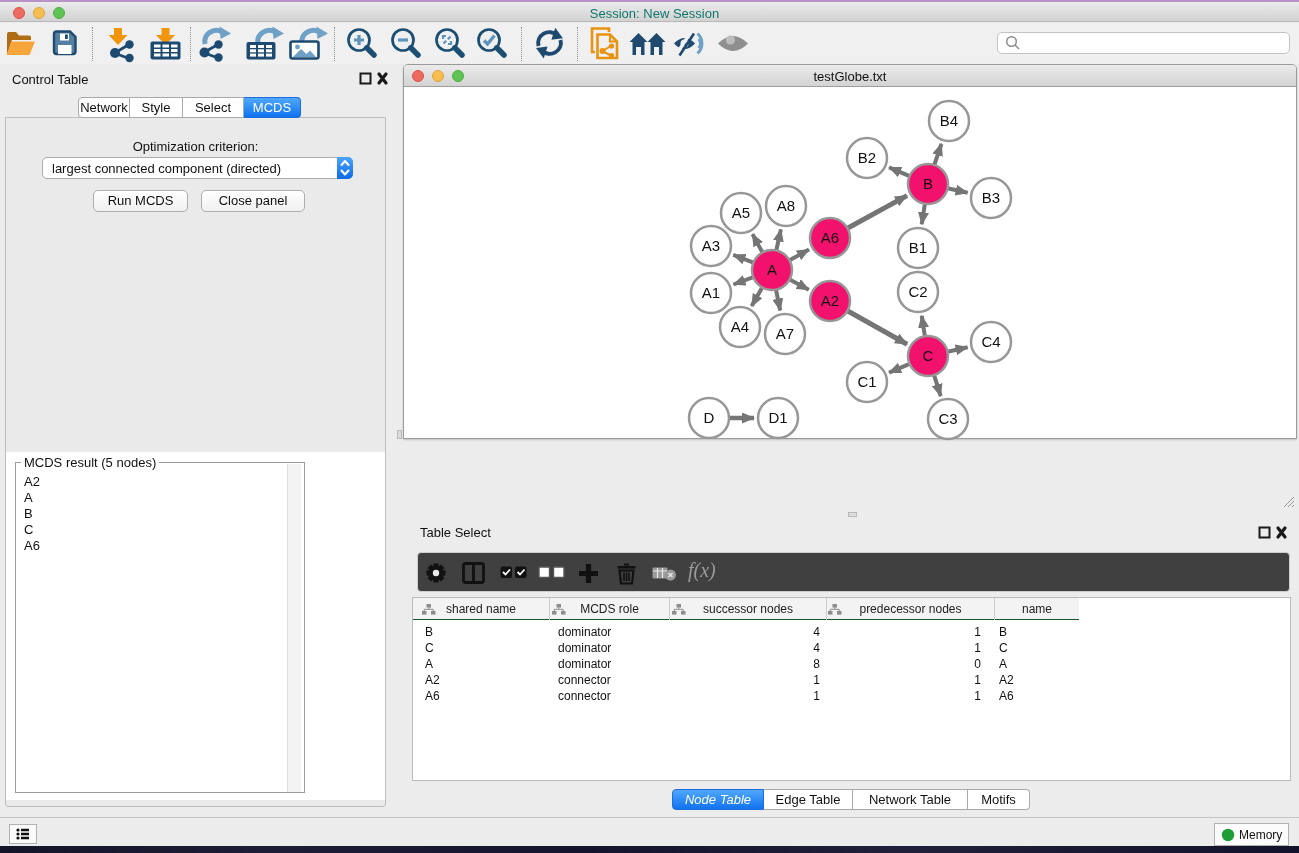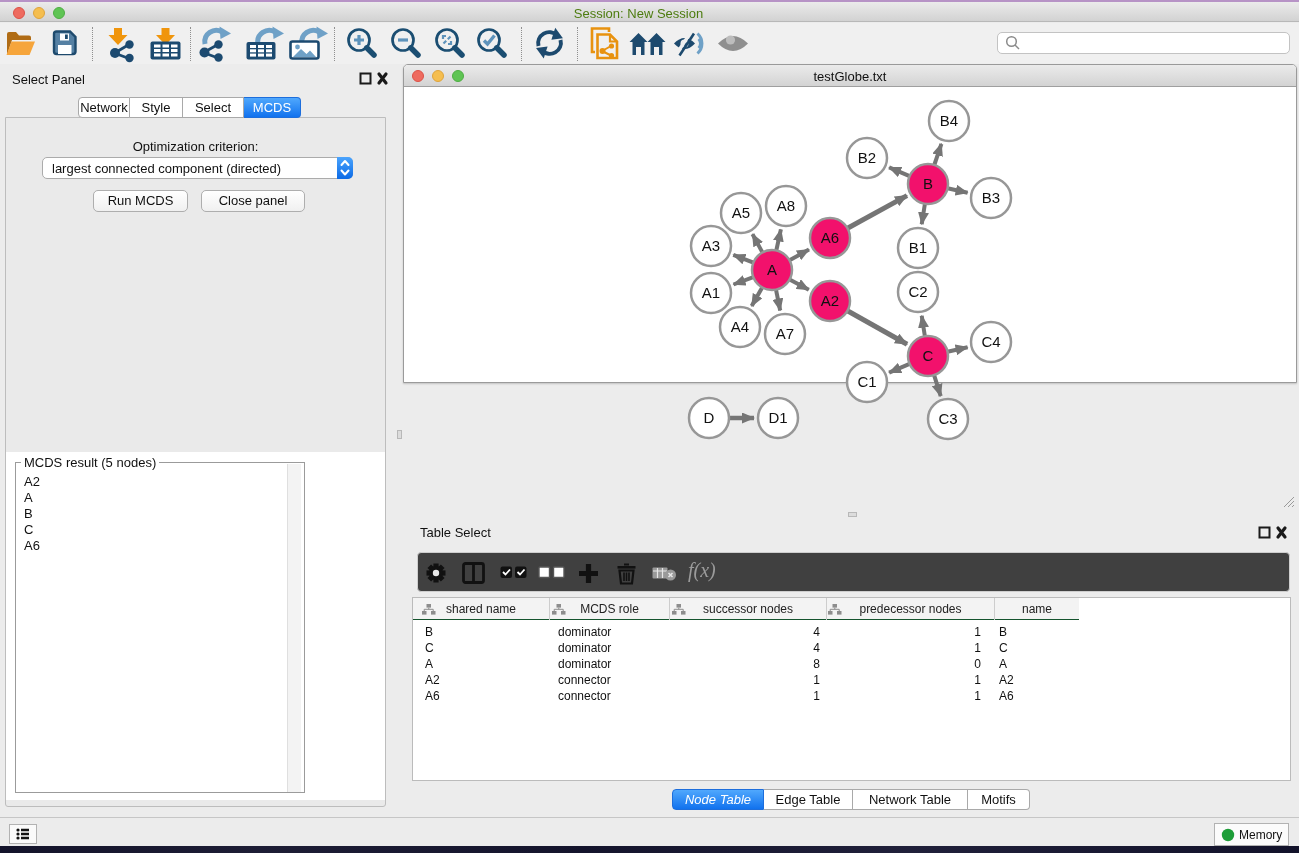--- a/index.html
+++ b/index.html
@@ -5,21 +5,21 @@
 * { margin:0; padding:0; box-sizing:border-box; }
 html,body { width:1299px; height:853px; overflow:hidden; }
 body { font-family:"Liberation Sans", sans-serif; background:#ececec; position:relative; }
 .abs { position:absolute; }
 
 #titlebar { left:0; top:0; width:1299px; height:22px;
   border-top:2px solid #b793c6;
   background:linear-gradient(#ebebeb,#d2d2d2);
   border-bottom:1px solid #b8b8b8; }
 #titlebar .light { position:absolute; top:5px; width:12px; height:12px; border-radius:50%; }
-#title-text { left:0; top:6px; width:1277px; text-align:center; font-size:13px; color:#4d7c0f; }
+#title-text { left:16px; top:6px; width:1277px; text-align:center; font-size:13px; color:#0f766e; }
 
 #toolbar { left:0; top:23px; width:1299px; height:41px; background:#f0f0f0; }
 .tsep { position:absolute; top:4px; height:34px; width:0; border-left:1px dotted #8f8f8f; }
 #searchbox { left:997px; top:9px; width:293px; height:22px; background:#fff;
   border:1px solid #c3c3c3; border-radius:5px; }
 
 #cpanel { left:0; top:64px; width:391px; height:753px; background:#ececec; }
 #cpanel-title { left:12px; top:8px; font-size:13px; color:#111; }
 #cpanel-body { left:5px; top:53px; width:381px; height:690px; border:1px solid #bdbdbd;
   border-radius:0 0 3px 3px; background:#eaeaea; }
@@ -38,21 +38,21 @@
 .btn { position:absolute; height:22px; background:linear-gradient(#ffffff,#f0f0f0);
   border:1px solid #aeaeae; border-radius:5px; font-size:13px; color:#111;
   text-align:center; line-height:20px; }
 #mcds-white { left:6px; top:388px; width:379px; height:348px; background:#fff; }
 #groupbox { left:9px; top:10px; width:290px; height:331px; border:1px solid #9b9b9b; }
 #groupbox-title { left:5px; top:-8px; background:#fff; padding:0 3px; font-size:13px; color:#111; }
 #mcds-list { left:1px; top:2px; font-size:13px; color:#111; line-height:16px; }
 #mcds-scroll { right:3px; top:1px; width:14px; height:328px; background:#f3f3f3;
   border-left:1px solid #dfdfdf; }
 
-#netwin { left:403px; top:64px; width:894px; height:319px; background:#fff;
+#netwin { left:403px; top:64px; width:894px; height:375px; background:#fff;
   border:1px solid #9a9a9a; border-radius:5px 5px 0 0;
   box-shadow:0 1px 2px rgba(0,0,0,0.18); }
 #nettitle { left:0; top:0; width:892px; height:22px;
   background:linear-gradient(#ebebeb,#d3d3d3); border-bottom:1px solid #9f9f9f;
   border-radius:4px 4px 0 0; }
 #nettitle .light { position:absolute; top:5px; width:12px; height:12px; border-radius:50%; }
 #nettitle-text { left:0; top:4px; width:892px; text-align:center; font-size:13px; color:#111; }
 
 #tpanel { left:391px; top:509px; width:908px; height:308px; background:#ececec; }
 #tpanel-title { left:29px; top:16px; font-size:13px; color:#111; }
@@ -225,21 +225,21 @@
     <path d="M1 11.5 Q 16 -3.5, 31 11.5 Q 16 26.5, 1 11.5 Z" fill="#8f8f8f"></path>
     <circle cx="13.5" cy="8" r="4.6" fill="#bdbdbd"></circle>
   </svg>
   <svg class="abs" style="left:1005px;top:12px" width="16" height="16" viewBox="0 0 16 16">
     <circle cx="6.5" cy="6.5" r="4.8" fill="none" stroke="#8a8a8a" stroke-width="1.5"></circle>
     <line x1="10" y1="10" x2="14" y2="14" stroke="#8a8a8a" stroke-width="1.5"></line>
   </svg>
 </div>
 
 <div class="abs" id="cpanel">
-  <div class="abs" id="cpanel-title">Select Panel</div>
+  <div class="abs" id="cpanel-title">Control Table</div>
   <svg class="abs" style="left:359px;top:8px" width="30" height="14" viewBox="0 0 30 14">
     <rect x="1.5" y="1.5" width="10" height="10" fill="none" stroke="#1a1a1a" stroke-width="2"></rect>
     <path d="M20 2 L27 11 M27 2 L20 11" stroke="#1a1a1a" stroke-width="3.2" stroke-linecap="round"></path>
   </svg>
   <div class="abs" id="cpanel-body"></div>
   <div class="tabs" style="left:78px;top:33px;">
     <div class="tab first" style="width:52px;">Network</div>
     <div class="tab" style="width:53px;">Style</div>
     <div class="tab" style="width:61px;">Select</div>
     <div class="tab sel last" style="width:57px;">MCDS</div>

